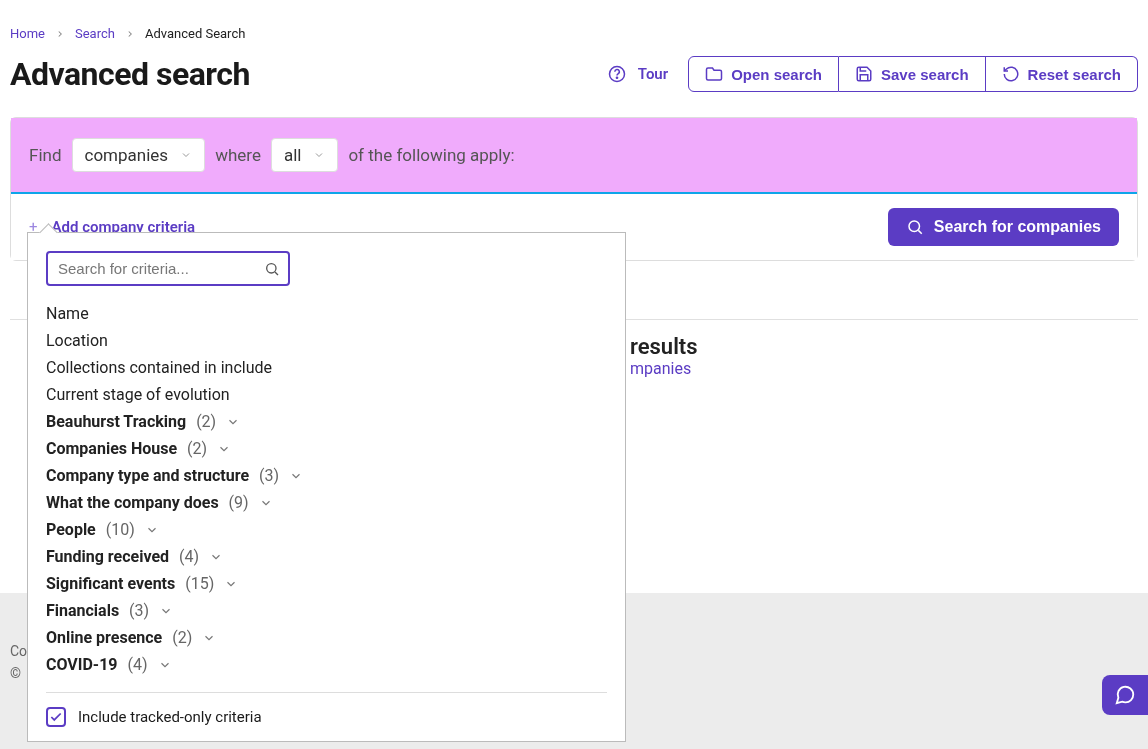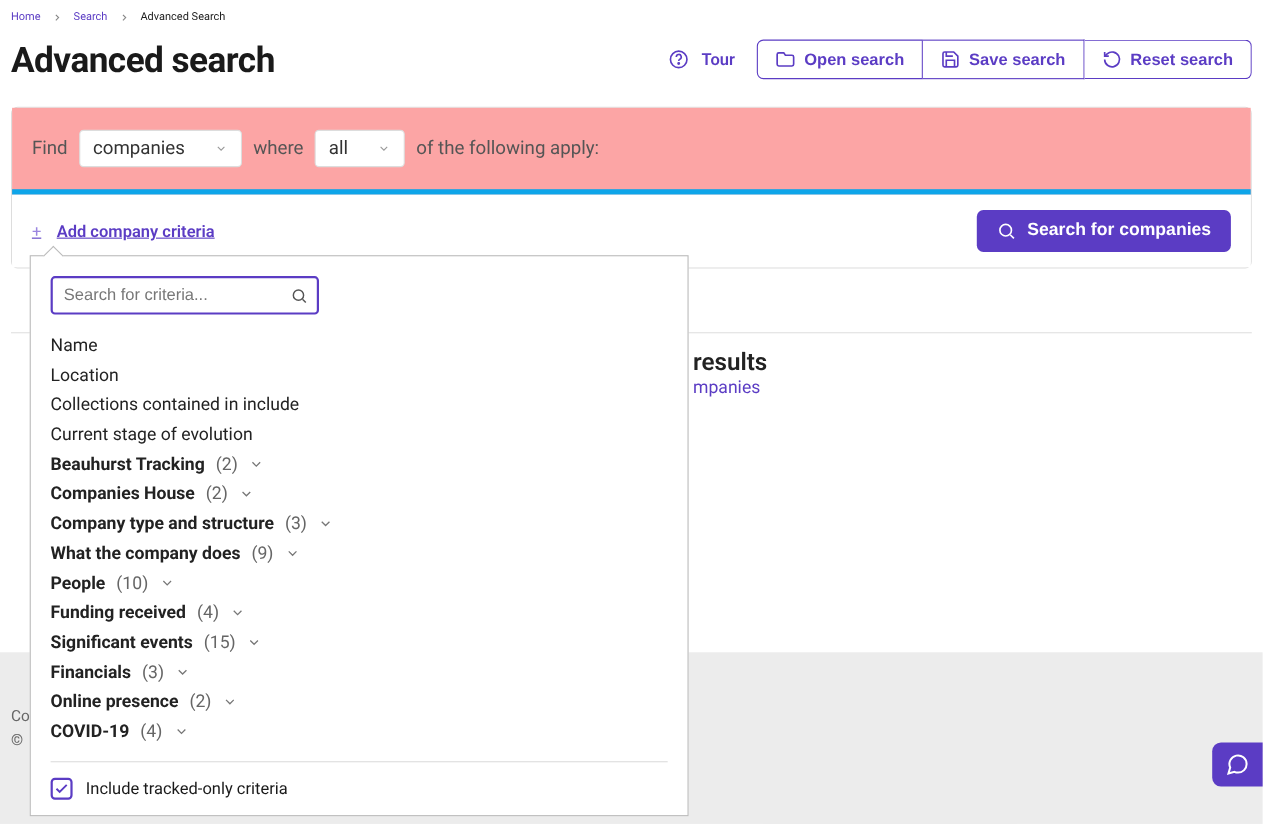--- a/index.html
+++ b/index.html
@@ -13,21 +13,22 @@
       overflow: hidden;
       position: relative;
     }
 
     
     .breadcrumb {
       display: flex;
       align-items: center;
       gap: 10px;
       padding: 10px 10px 8px 10px;
-      font-size: 10px;
+      font-size: 13px;
+      margin-top: 16px;
     }
     .breadcrumb a { color: #5b3cc4; text-decoration: none; cursor: pointer; }
     .breadcrumb .sep { color: #888; }
     .breadcrumb .current { color: #222; }
 
     
     .header-row {
       display: flex;
       align-items: center;
       justify-content: space-between;
@@ -72,33 +73,33 @@
     .btn svg { width: 18px; height: 18px; flex: none; }
 
     
     .panel {
       margin: 0 10px;
       border: 1px solid #ddd;
       border-radius: 6px;
       overflow: visible;
     }
     .panel-top {
-      background: #fca5a5;
+      background: #f0abfc;
       padding: 20px 18px;
       display: flex;
       align-items: center;
       gap: 10px;
       font-size: 17px;
       color: #555;
-      border-bottom: 5px solid #0ea5e9;
+      border-bottom: 2px solid #0ea5e9;
     }
     .select-pill {
       display: inline-flex;
       align-items: center;
-      gap: 27px;
+      gap: 12px;
       background: #fff;
       border: 1px solid #ddd;
       border-radius: 4px;
       padding: 6px 12px;
       color: #333;
       cursor: pointer;
     }
     .select-pill .chev { color: #999; }
 
     .panel-bottom {

